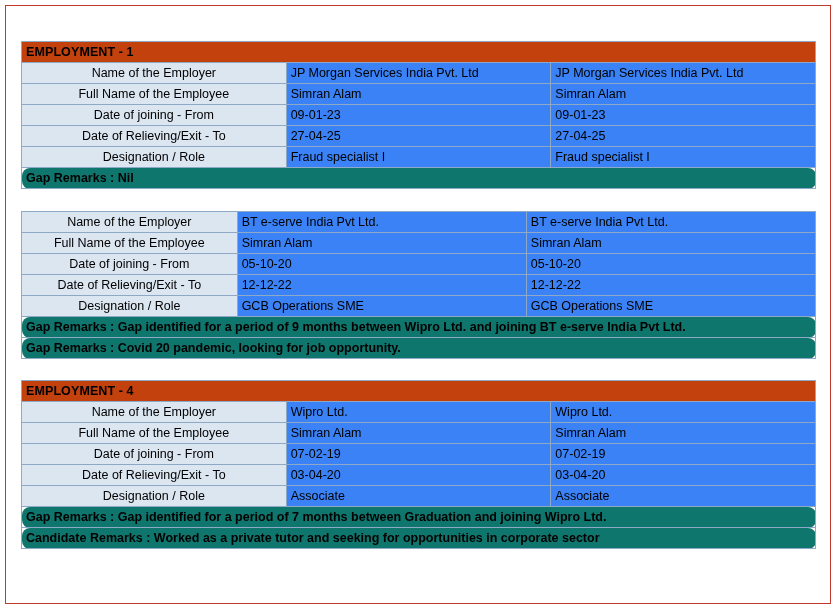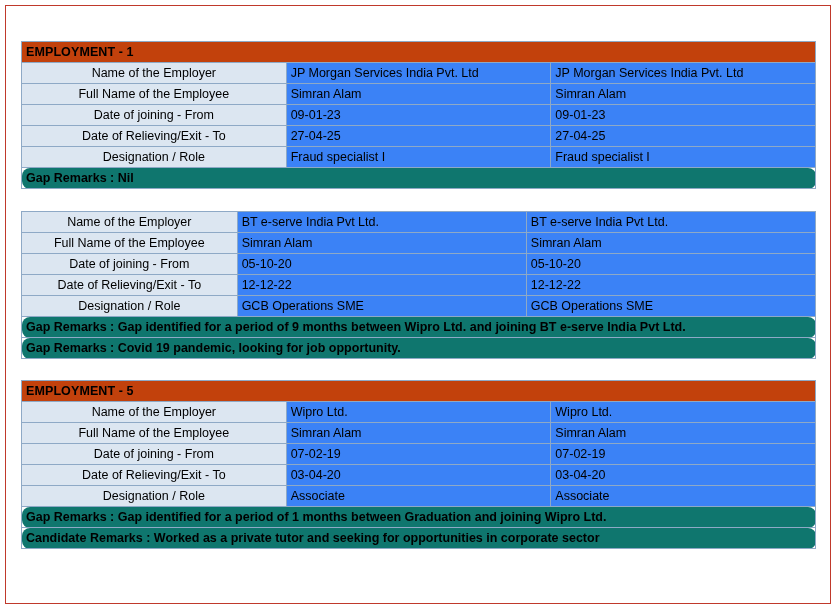--- a/index.html
+++ b/index.html
@@ -138,31 +138,31 @@
     </tr>
     <tr>
       <td class="label">Designation / Role</td>
       <td class="val">GCB Operations SME</td>
       <td class="val">GCB Operations SME</td>
     </tr>
     <tr>
       <td class="remark" colspan="3">Gap Remarks : Gap identified for a period of 9 months between Wipro Ltd.  and joining BT e-serve India Pvt Ltd.</td>
     </tr>
     <tr>
-      <td class="remark" colspan="3">Gap Remarks : Covid 19 pandemic, looking for job opportunity.</td>
+      <td class="remark" colspan="3">Gap Remarks : Covid 20 pandemic, looking for job opportunity.</td>
     </tr>
   </tbody>
     </table>
 
   <div class="spacer-small"></div>
 
   <table class="emp">
     <tbody>
         <tr>
-      <td class="hdr" colspan="3">EMPLOYMENT - 5</td>
+      <td class="hdr" colspan="3">EMPLOYMENT - 4</td>
     </tr>
     <tr>
       <td class="label">Name of the Employer</td>
       <td class="val">Wipro Ltd.</td>
       <td class="val">Wipro Ltd.</td>
     </tr>
     <tr>
       <td class="label">Full Name of the Employee</td>
       <td class="val">Simran Alam</td>
       <td class="val">Simran Alam</td>
@@ -176,21 +176,21 @@
       <td class="label">Date of Relieving/Exit - To</td>
       <td class="val">03-04-20</td>
       <td class="val">03-04-20</td>
     </tr>
     <tr>
       <td class="label">Designation / Role</td>
       <td class="val">Associate</td>
       <td class="val">Associate</td>
     </tr>
     <tr>
-      <td class="remark" colspan="3">Gap Remarks : Gap identified for a period of 1 months between Graduation and joining Wipro Ltd.</td>
+      <td class="remark" colspan="3">Gap Remarks : Gap identified for a period of 7 months between Graduation and joining Wipro Ltd.</td>
     </tr>
     <tr>
       <td class="remark" colspan="3">Candidate Remarks : Worked as a private tutor and seeking for opportunities in corporate sector</td>
     </tr>
   </tbody>
     </table>
 
 </div>
 
 </body></html>

